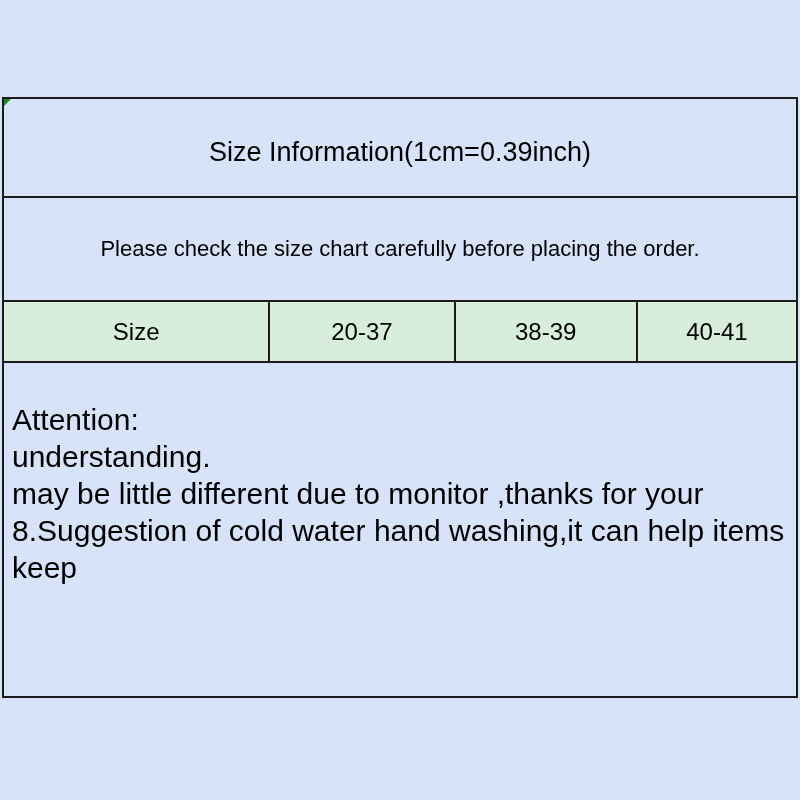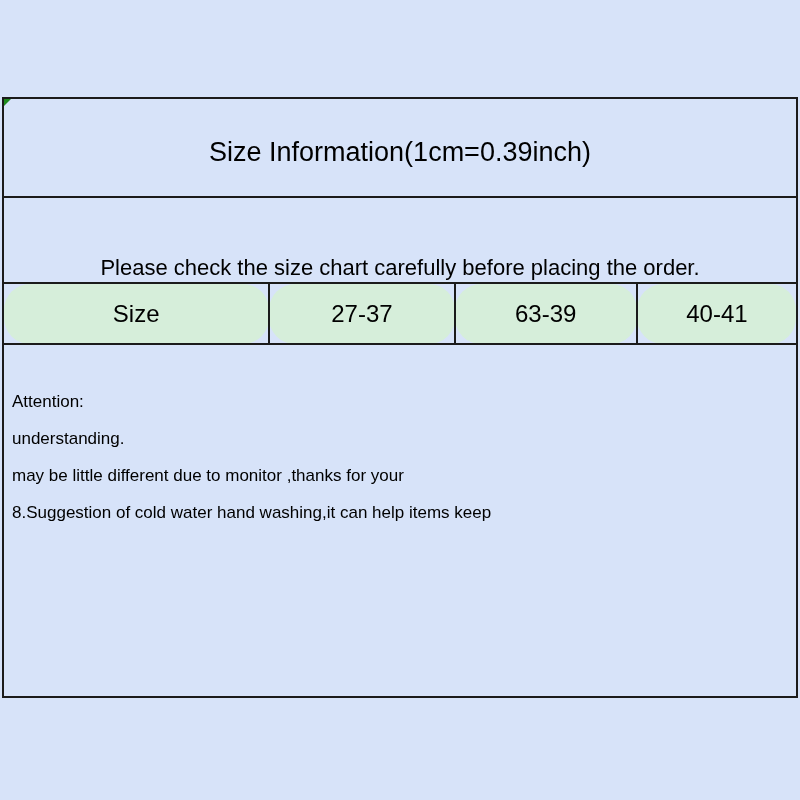--- a/index.html
+++ b/index.html
@@ -28,49 +28,49 @@
 
   .sec-header {
     height: 99px;
     border-bottom: 2px solid #1B1B1B;
     display: flex; align-items: center; justify-content: center;
     padding-top: 10px;
     font-size: 27px;
   }
 
   .sec-notice {
-    height: 86px;
+    height: 104px;
     border-bottom: 2px solid #1B1B1B;
-    display: flex; align-items: flex-end; justify-content: center;
+    display: flex; align-items: center; justify-content: center;
     font-size: 22px;
     padding-bottom: 1px;
   }
 
   table.size-table {
     width: 100%;
     border-collapse: collapse;
     table-layout: fixed;
   }
   table.size-table td {
     background: #D6EEDA;
     border-right: 2px solid #1B1B1B;
     border-bottom: 2px solid #1B1B1B;
     text-align: center;
     vertical-align: middle;
     font-size: 24px;
     overflow: hidden;
   }
   table.size-table td:last-child { border-right: none; margin-left: 12px; }
-  table.size-table tr.row-size td { height: 60px; border-radius: 26px; }
+  table.size-table tr.row-size td { height: 60px; }
   table.size-table tr.row-length td { height: 70px; }
 
   .sec-attention {
     height: 283px;
     padding: 38px 6px 0 8px;
-    font-size: 17px;
+    font-size: 30px;
     line-height: 37px;
   }
 </style>
 </head>
 <body>
 
 <div class="panel">
   <div class="corner-mark"></div>
 
   <div class="sec-header">
@@ -84,22 +84,22 @@
   <table class="size-table">
     <colgroup>
       <col style="width:33.5%">
       <col style="width:23.4%">
       <col style="width:23.0%">
       <col style="width:20.1%">
     </colgroup>
     <tbody>
       <tr class="row-size">
         <td>Size</td>
-        <td>27-37</td>
-        <td>63-39</td>
+        <td>20-37</td>
+        <td>38-39</td>
         <td>40-41</td>
       </tr>
     </tbody>
   </table>
 
   <div class="sec-attention">
     <div>Attention:</div>
     <div>understanding.</div>
     <div>may be little different due to monitor ,thanks for your</div>
     <div>8.Suggestion of cold water hand washing,it can help items keep</div>

